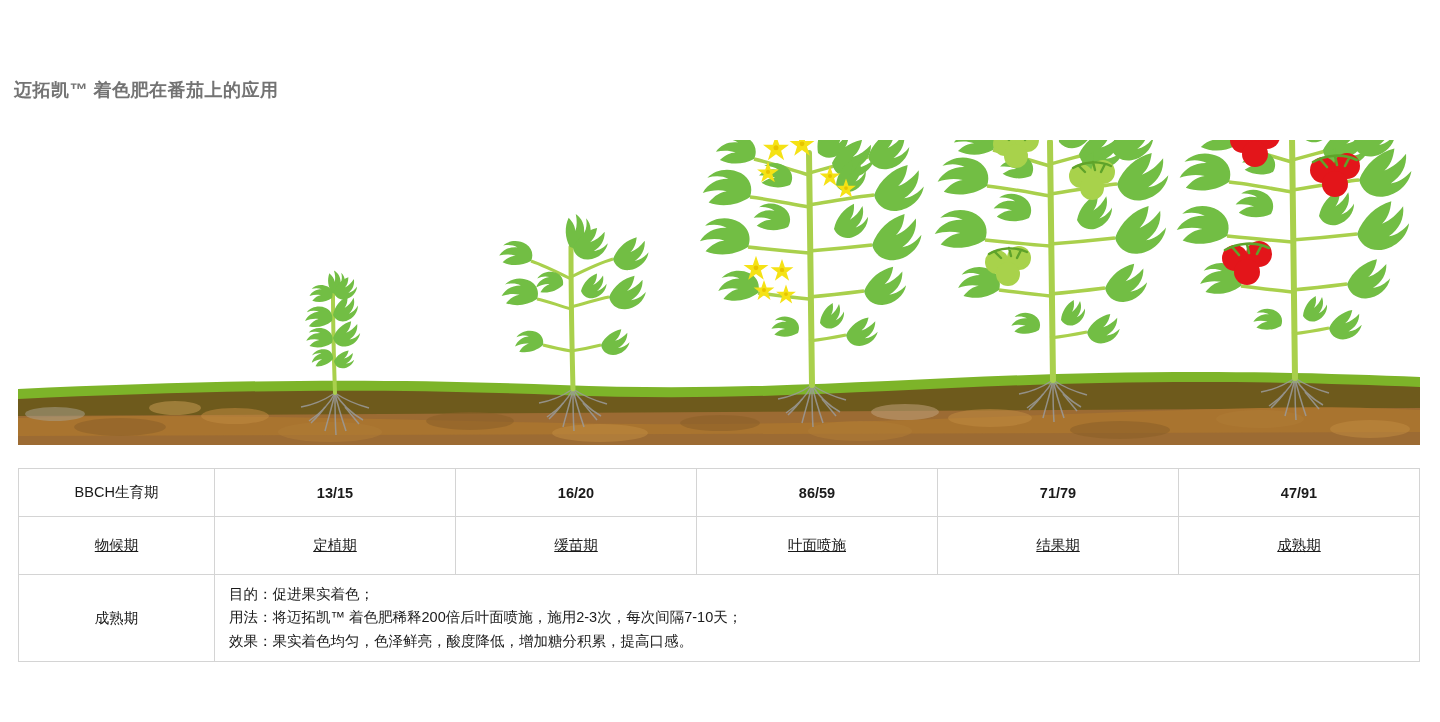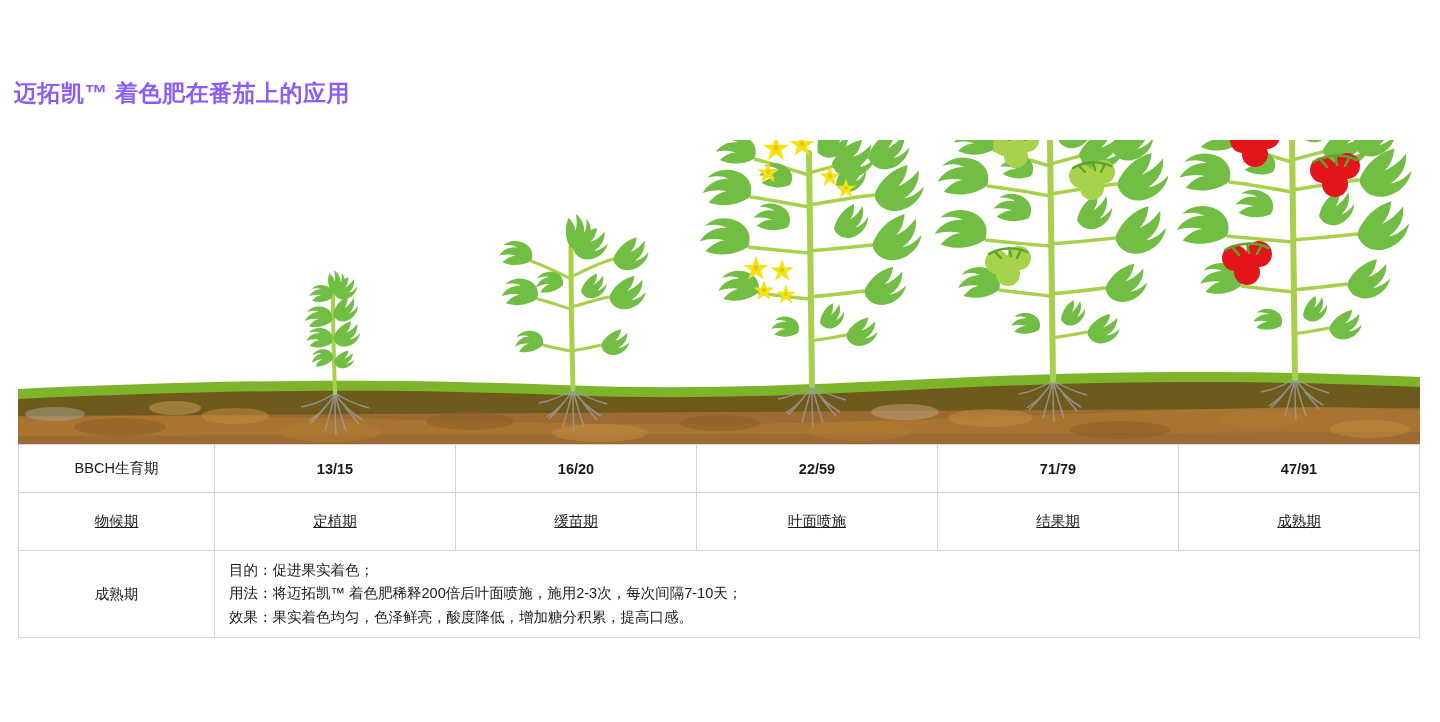--- a/index.html
+++ b/index.html
@@ -13,39 +13,39 @@
     position: relative;
     width: 1440px; height: 722px;
     overflow: hidden;
     background: #fff;
   }
 
   
   .title {
     position: absolute;
     left: 14px; top: 78px;
-    font-size: 23px;
+    font-size: 18px;
     font-weight: bold;
-    color: #8b5cf6;
+    color: #737373;
     letter-spacing: 0.5px;
     white-space: nowrap;
   }
 
   
   .illustration {
     position: absolute;
     left: 0; top: 140px;
     width: 1440px; height: 305px;
   }
   .illustration svg { display: block; }
 
   
   .growth-table {
     position: absolute;
-    left: 18px; top: 444px;
+    left: 18px; top: 468px;
     width: 1402px;
     border-collapse: collapse;
     table-layout: fixed;
   }
   .growth-table td {
     border: 1px solid #d4d4d4;
     font-size: 14.5px;
     color: #1a1a1a;
     text-align: center;
     vertical-align: middle;
@@ -560,21 +560,21 @@
       <col class="col-stage">
         <col class="col-stage">
         <col class="col-stage">
     </colgroup>
     <tbody>
 
       <tr class="row-bbch">
         <td class="label-cell">BBCH生育期</td>
         <td>13/15</td>
         <td>16/20</td>
-        <td>22/59</td>
+        <td>86/59</td>
         <td>71/79</td>
         <td>47/91</td>
       </tr>
 
       <tr class="row-pheno">
         <td class="label-cell">物候期</td>
         <td>定植期</td>
         <td>缓苗期</td>
         <td>叶面喷施</td>
         <td>结果期</td>

